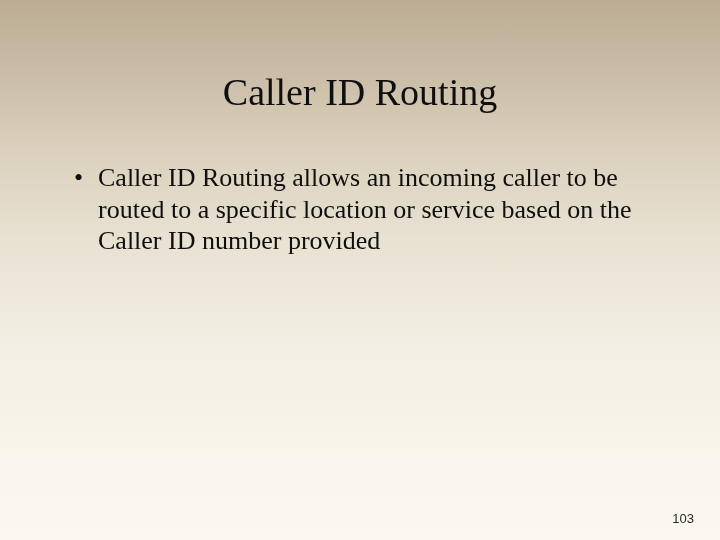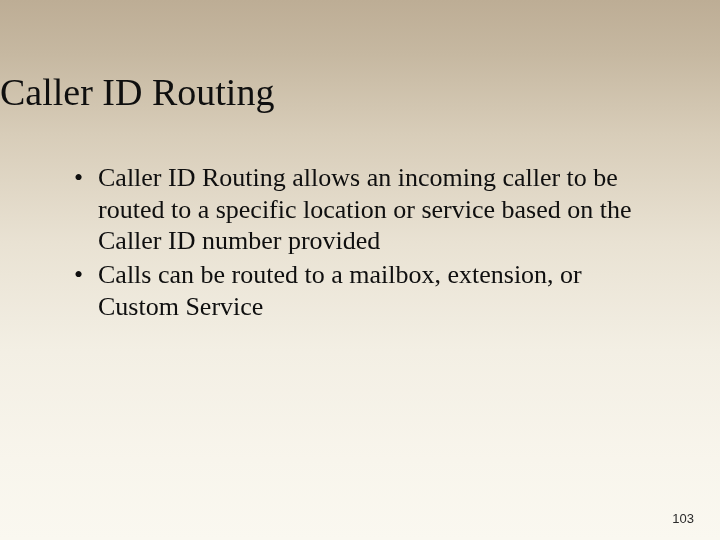--- a/index.html
+++ b/index.html
@@ -17,21 +17,21 @@
       #faf8f0 100%);
     position: relative;
     font-family: "Times New Roman", Times, serif;
     color: #0f0f0f;
   }
   .title {
     position: absolute;
     top: 70px;
     left: 0;
     width: 100%;
-    text-align: left;
+    text-align: center;
     font-size: 38px;
     font-weight: 400;
   }
   .body {
     position: absolute;
     top: 162px;
     left: 70px;
     right: 60px;
   }
   ul.bullets {
@@ -73,18 +73,17 @@
   }
 </style>
 </head>
 <body>
 
 <div class="slide">
   <div class="title">Caller ID Routing</div>
   <div class="body">
     <ul class="bullets">
       <li>Caller ID Routing allows an incoming caller to be routed to a specific location or service based on the Caller ID number provided</li>
-      <li>Calls can be routed to a mailbox, extension, or Custom Service</li>
     </ul>
   </div>
   <div class="footer-faint"></div>
   <div class="page-num">103</div>
 </div>
 
 </body></html>

